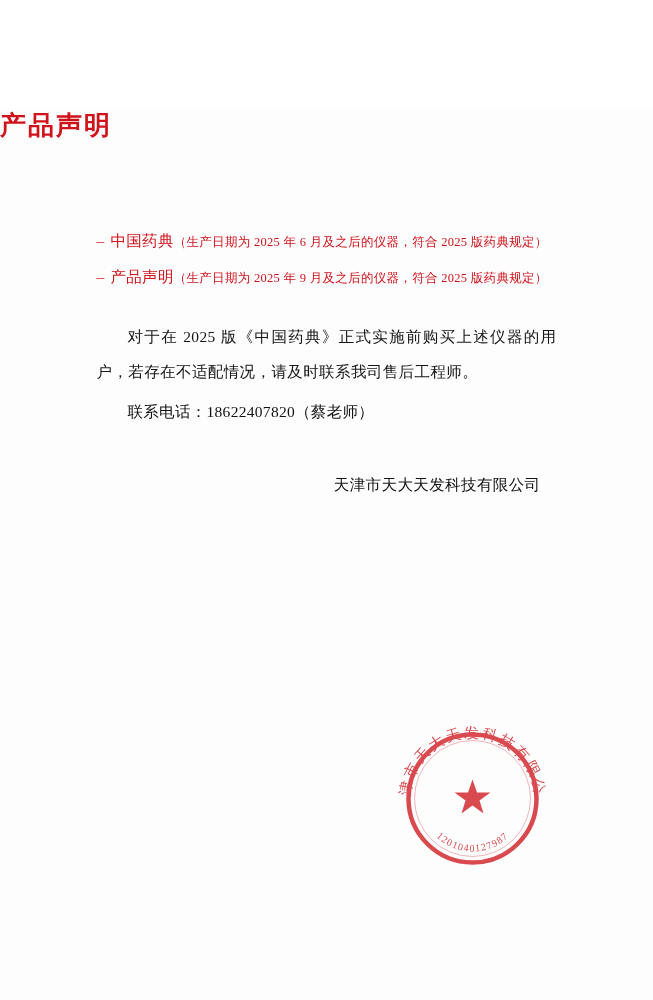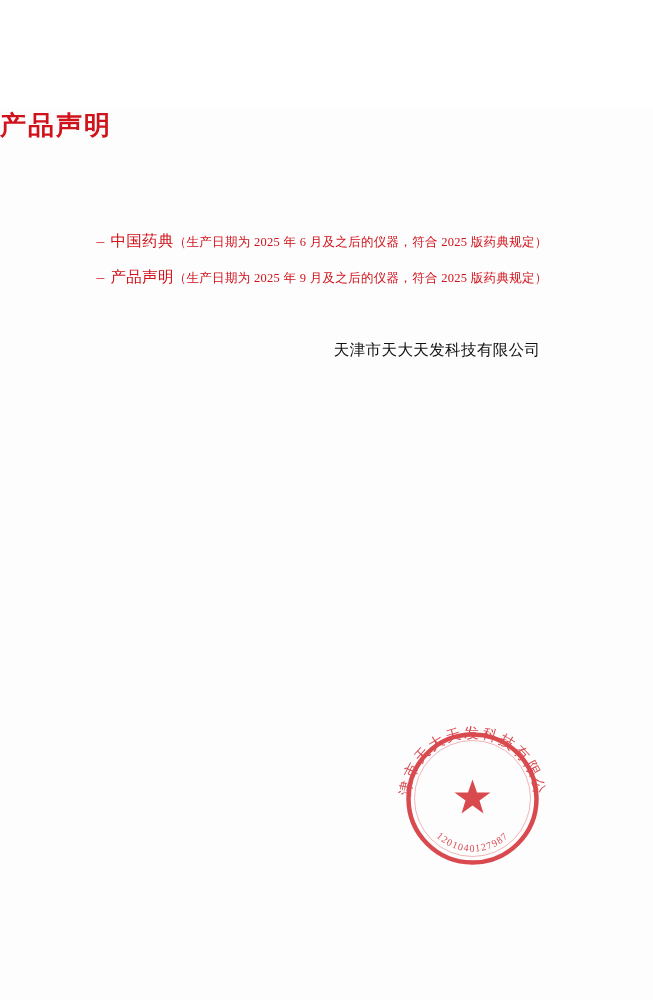--- a/index.html
+++ b/index.html
@@ -120,20 +120,24 @@
 
     <div class="list-block">
       <div class="list-item">
         <span class="dash">–</span><span class="item-name">中国药典</span><span class="item-note">（生产日期为 2025 年 6 月及之后的仪器，符合 2025 版药典规定）</span>
       </div>
       <div class="list-item">
         <span class="dash">–</span><span class="item-name">产品声明</span><span class="item-note">（生产日期为 2025 年 9 月及之后的仪器，符合 2025 版药典规定）</span>
       </div>
     </div>
 
+    <div class="tail-block">
+      <div class="para indent">对于在 2025 版《中国药典》正式实施前购买上述仪器的用户，若存在不适配情况，请及时联系我司售后工程师。</div>
+      <div class="phone-line">联系电话：18622407820（蔡老师）</div>
+    </div>
 
     <div class="sign-block">
       <div class="sign-line">天津市天大天发科技有限公司</div>
     </div>
 
   </div>
 
   <div class="seal">
     <svg width="165" height="165" viewBox="0 0 165 165" xmlns="http://www.w3.org/2000/svg">
       <defs>

